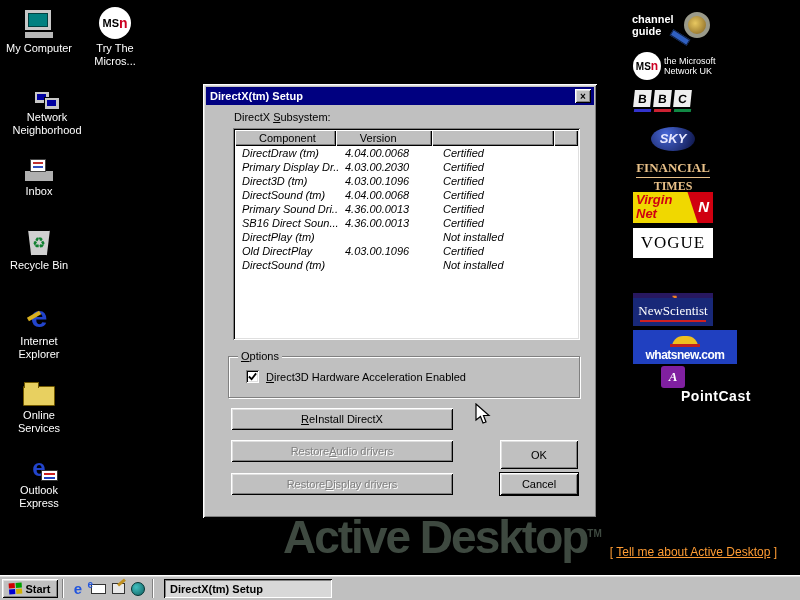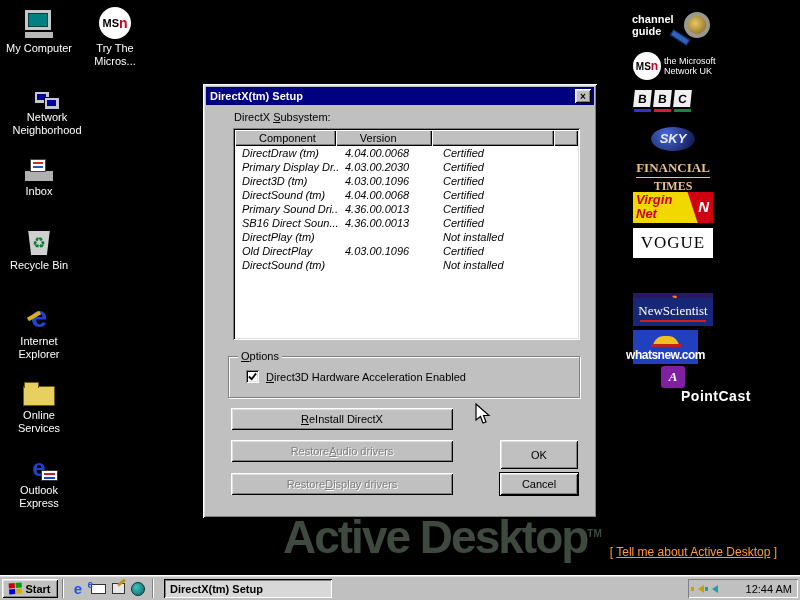--- a/index.html
+++ b/index.html
@@ -60,21 +60,21 @@
   .virgin-txt { position:absolute; left:3px; top:1px; color:#d00010; font-weight:bold; font-style:italic; font-size:13px; line-height:14px; }
   .virgin-shape { position:absolute; right:0; top:0; width:34px; height:31px; background:#d00010; clip-path:polygon(25% 0,100% 0,100% 100%,55% 100%); color:#fff; font-style:italic; font-weight:bold; font-size:15px; text-align:right; padding:6px 4px 0 0; }
   .vogue-box { width:80px; height:30px; background:#fff; display:flex; align-items:center; justify-content:center; color:#000; font-family:Liberation Serif, serif; font-size:17px; letter-spacing:1px; }
   .lineone-box { width:80px; height:32px; background:#281860; text-align:center; position:relative; }
   .lineone-fig { color:#f08020; font-weight:bold; font-size:12px; line-height:12px; }
   .lineone-txt { font-weight:bold; font-size:14px; line-height:15px; }
   .lineone-txt .p1 { color:#88a8f8; } .lineone-txt .p2 { color:#f08020; }
   .ns-box { width:80px; height:28px; background:#182878; display:flex; flex-direction:column; align-items:center; justify-content:center; }
   .ns-txt { color:#fff; font-family:"Liberation Serif", serif; font-size:13px; }
   .ns-bar { width:66px; height:2px; background:#d02020; margin-top:1px; }
-  .wn-box { width:65px; height:34px; background:#2040c0; display:flex; flex-direction:column; align-items:center; justify-content:flex-end; padding-bottom:2px; }
+  .wn-box { width:104px; height:34px; background:#2040c0; display:flex; flex-direction:column; align-items:center; justify-content:flex-end; padding-bottom:2px; }
   .wn-sun { width:26px; height:11px; background:#f0c020; border-radius:13px 13px 0 0; position:relative; }
   .wn-sun::after { content:""; position:absolute; left:-2px; bottom:0; width:30px; height:3px; background:#c02020; }
   .wn-txt { color:#fff; font-weight:bold; font-size:12px; letter-spacing:-0.5px; margin-top:1px; }
   .pc-icon { width:24px; height:22px; background:#8020a0; border-radius:3px; color:#fff; font-family:"Liberation Serif", serif; font-style:italic; font-weight:bold; font-size:13px; display:flex; align-items:center; justify-content:center; }
   .pc-txt { color:#fff; font-weight:bold; font-size:14px; letter-spacing:0.5px;margin-left:48px; }
 
   
   #watermark { position:absolute; left:283px; top:510px; color:var(--watermark); font-size:46px; font-weight:bold; letter-spacing:-2px; white-space:nowrap; z-index:1; }
   #watermark sup { font-size:10px; letter-spacing:0; }
   #ad-link { position:absolute; right:23px; top:545px; color:var(--link); font-size:12px; z-index:2; white-space:nowrap; }
@@ -345,24 +345,19 @@
         <span class="ql-env"></span>
       </span>
     <span class="ql">
         <span class="ql-desk"></span>
       </span>
     <span class="ql">
         <span class="ql-globe"></span>
       </span>
     <span class="tb-sep"></span>
     <div id="task-btn" class="bevel-pressed">DirectX(tm) Setup</div>
-    <div id="tray">
-      <span class="spk" style="color:#c8a000;"></span>
-      <span class="spk" style="color:#20a0a0;"></span>
-      <span id="tray-time">12:44 AM</span>
-    </div>
   </div>
 
   <svg id="cursor" width="22" height="22" viewBox="0 0 22 22">
     <path d="M3 1 L3 17 L7.5 13.5 L10 20 L13 19 L10.5 12.5 L16 12.5 Z" fill="#fff" stroke="#000" stroke-width="1.2"></path>
   </svg>
 
 </div>
 
 </body></html>

